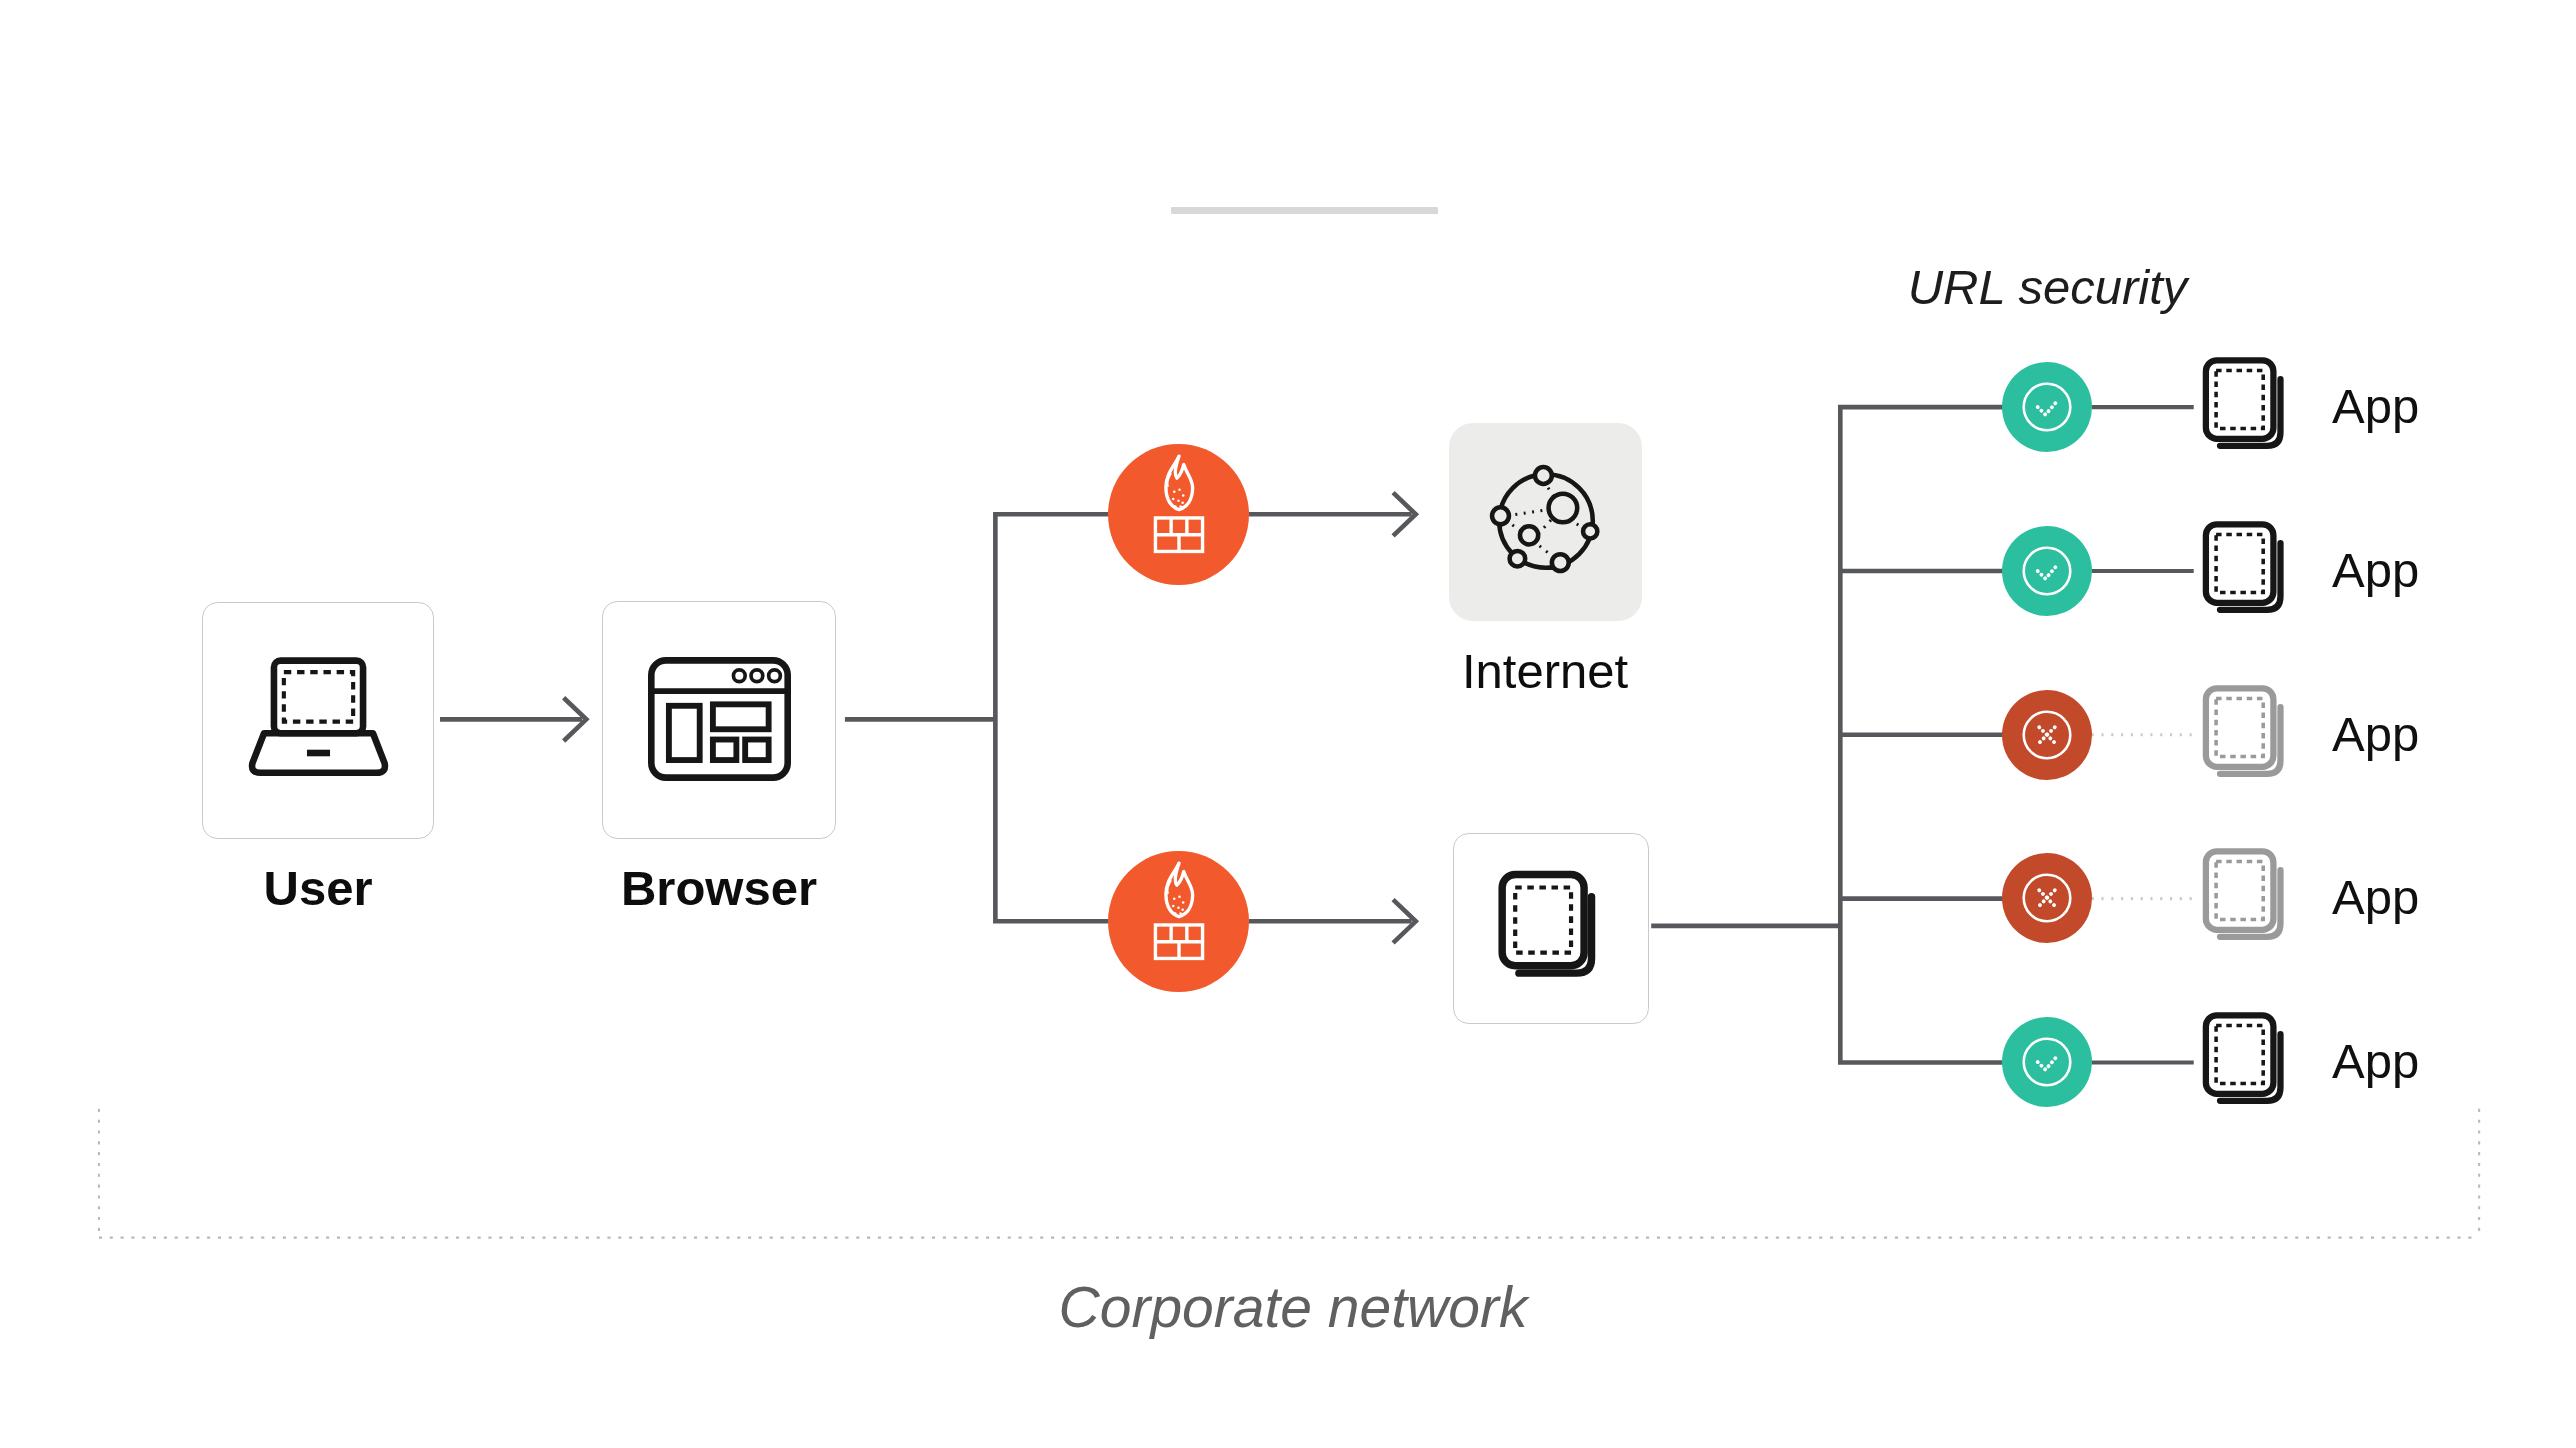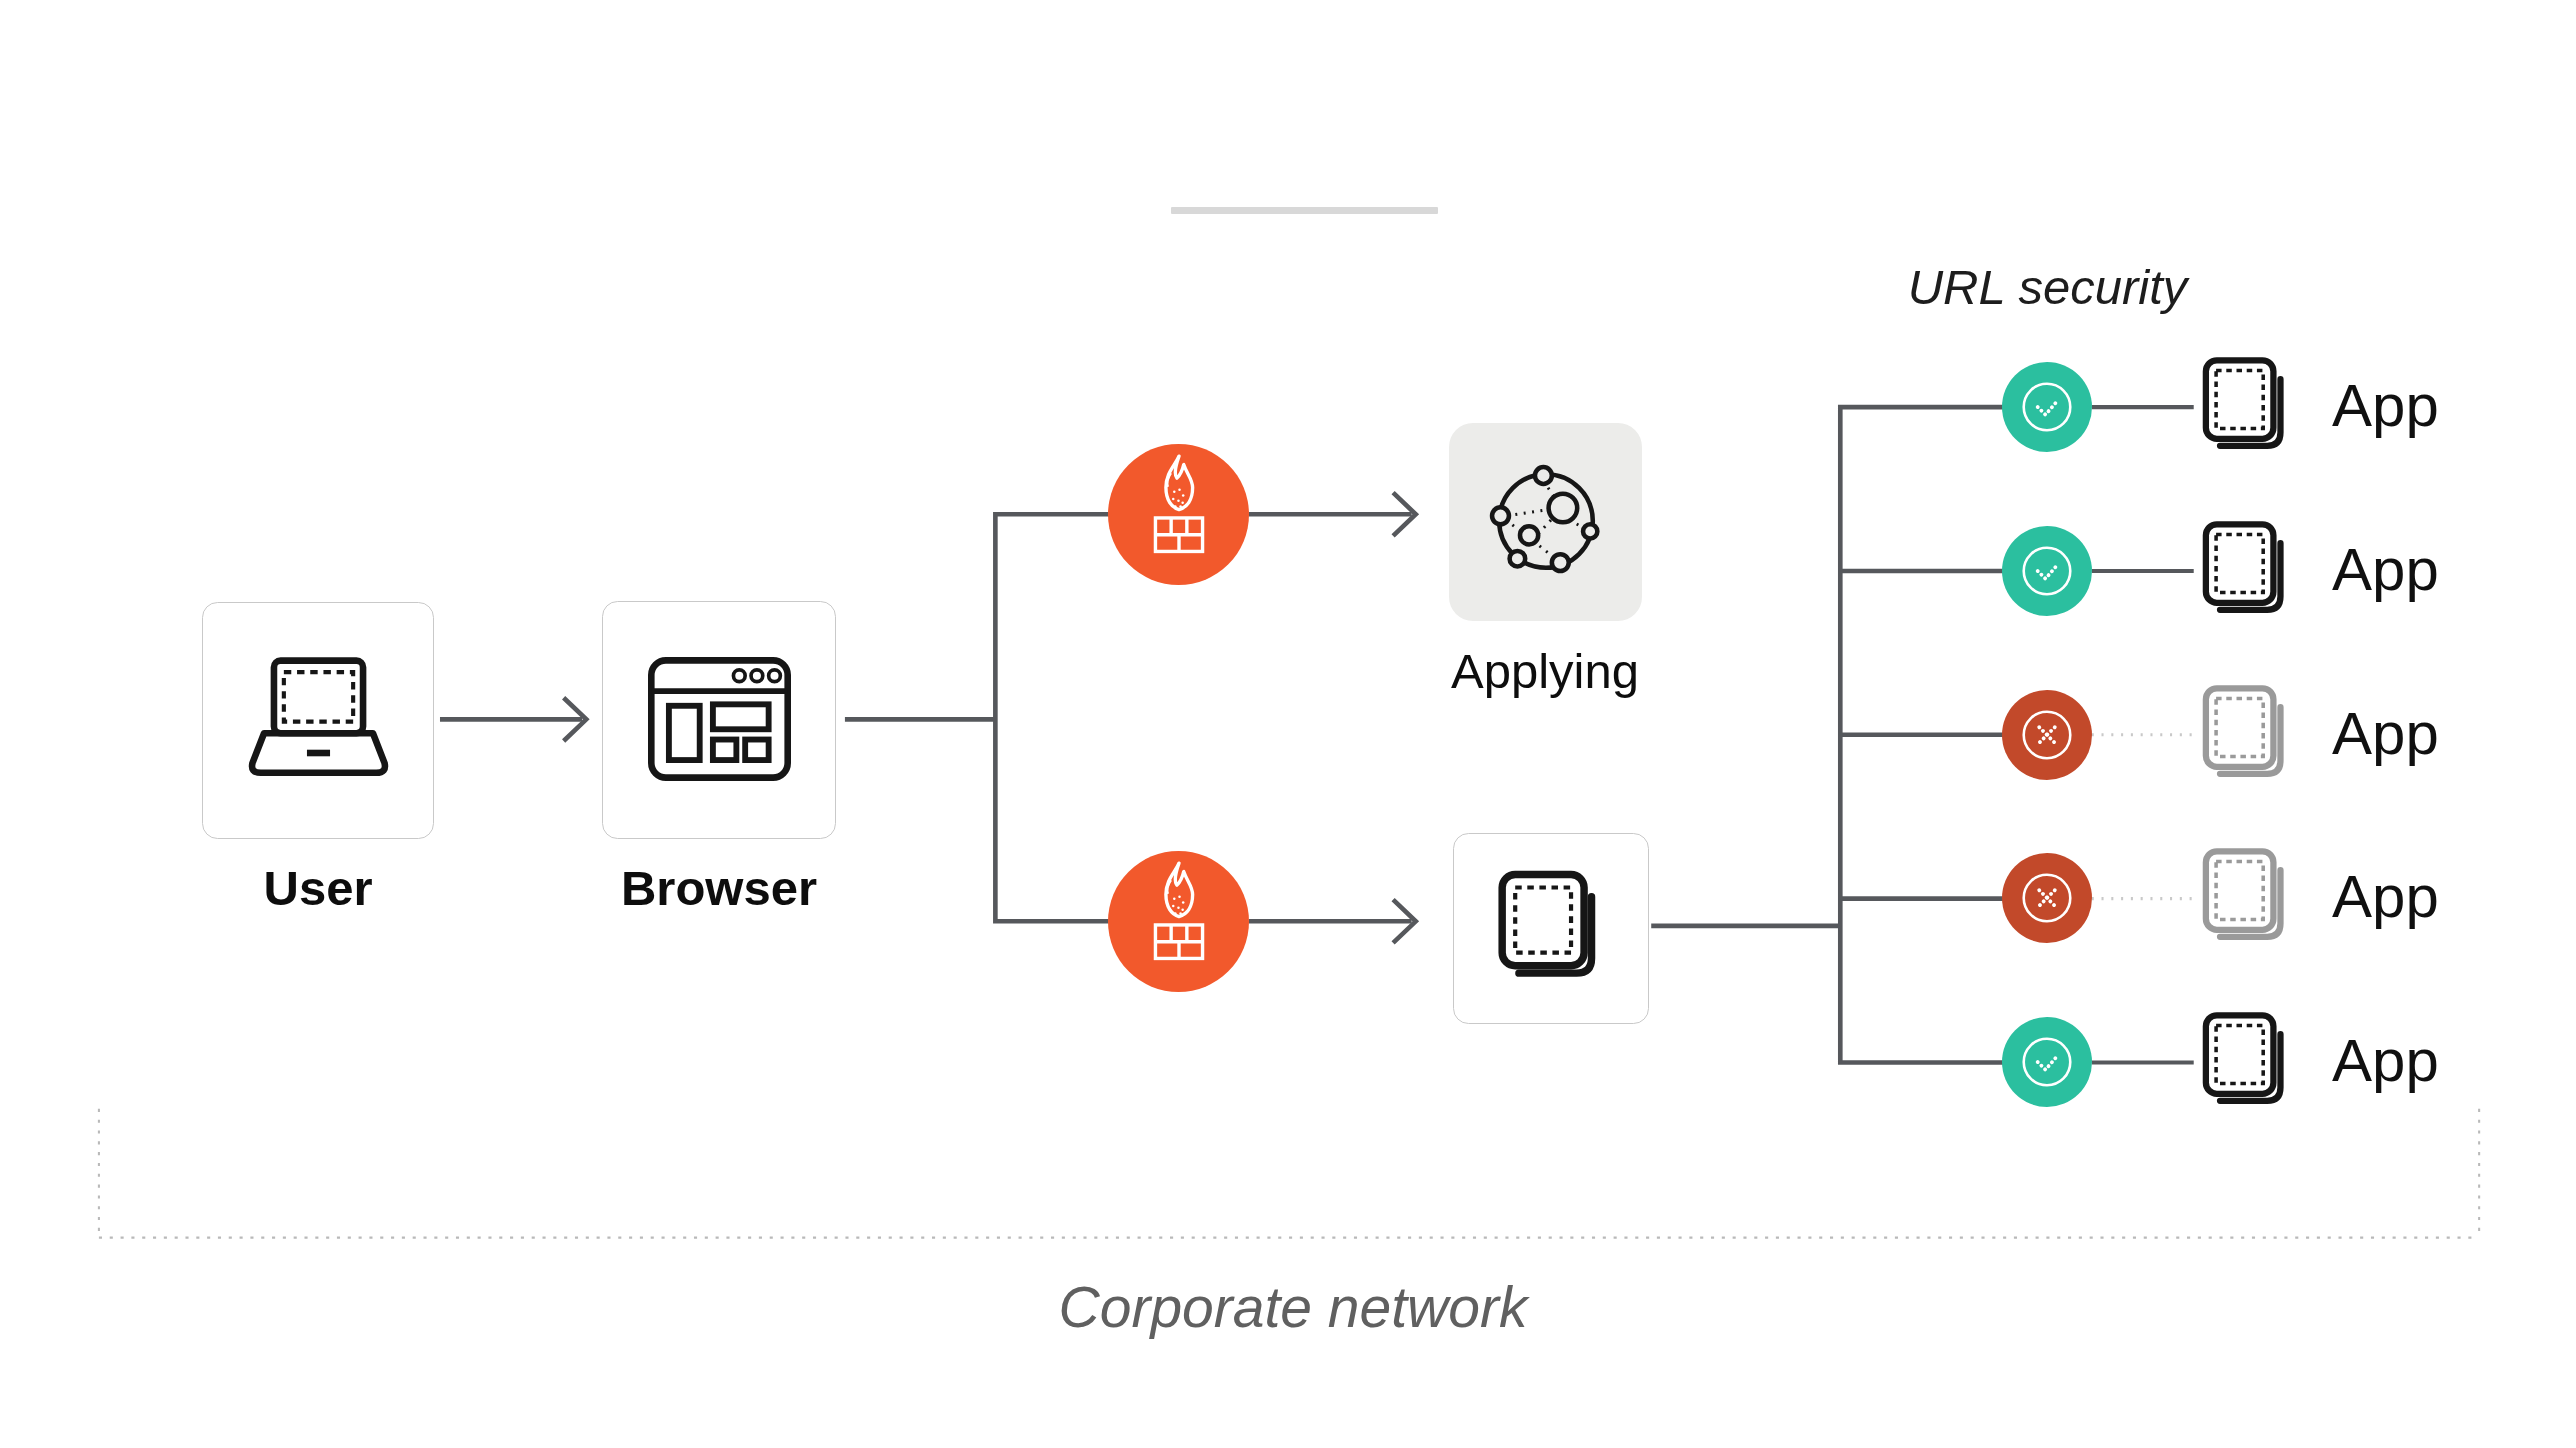--- a/index.html
+++ b/index.html
@@ -20,21 +20,21 @@
   .side-note{position:absolute;text-align:center;font-style:italic;font-size:49px;color:#1d1d1d;}
   .corp-note{position:absolute;text-align:center;font-style:italic;font-size:57px;color:#606060;}
   .app-row{position:absolute;left:2002px;width:495px;height:106px;color:#101010;}
   .status-circle{position:absolute;left:0;top:8.2px;width:90px;height:90px;border-radius:50%;
          background:#2bbf9f;display:flex;align-items:center;justify-content:center;}
   .app-row.blocked .status-circle{background:#c2492a;}
   .app-row.blocked .check-mark{display:none;}
   .app-row.allowed .x-mark{display:none;}
   .stacked-wrap{position:absolute;left:194px;top:0;width:103px;height:106px;color:#161616;}
   .app-row.blocked .stacked-wrap{color:#9a9a9a;}
-  .app-label{position:absolute;left:330px;top:50%;transform:translateY(-52%);font-size:60px;}
+  .app-label{position:absolute;left:330px;top:50%;transform:translateY(-52%);font-size:49px;}
   svg line.allowed{stroke:#56585c;stroke-width:8;}
   svg line.blocked{stroke:#c9c9c9;stroke-width:6;stroke-dasharray:4 15;}
 </style>
 </head>
 <body>
 
 <div class="stage">
 
   <svg class="abs" style="left:0;top:0" width="2576" height="1449" viewBox="0 0 5000 2812">
     <g stroke="#56585c" stroke-width="9" fill="none">
@@ -168,21 +168,21 @@
           <circle cx="30" cy="92" r="13"></circle>
           <circle cx="56" cy="158" r="12"></circle>
           <circle cx="122" cy="164" r="13"></circle>
           <circle cx="168" cy="116" r="11"></circle>
           <circle cx="126" cy="80" r="22"></circle>
           <circle cx="74" cy="122" r="14"></circle>
         </g>
       </svg>
     </span>
   </div>
-  <div class="node-label" style="left:1397px;top:644px;width:296px;">Applying</div>
+  <div class="node-label" style="left:1397px;top:644px;width:296px;">Internet</div>
 
   <div class="node-box" style="left:1453px;top:833px;width:196px;height:191px;">
     <span>
       <svg width="121" height="126" viewBox="0 0 130 135" fill="none" stroke="#161616">
         <rect x="12" y="10" width="88" height="98" rx="14" stroke-width="8"></rect>
         <rect x="26" y="24" width="60" height="70" stroke-width="4.5" stroke-dasharray="7 6"></rect>
         <path d="M108 34 V100 Q108 116 92 116 H30" stroke-width="8" stroke-linecap="round"></path>
       </svg>
     </span>
   </div>

